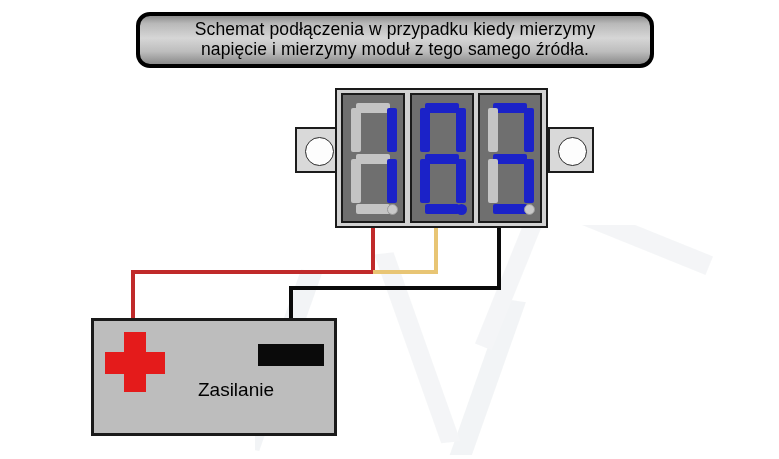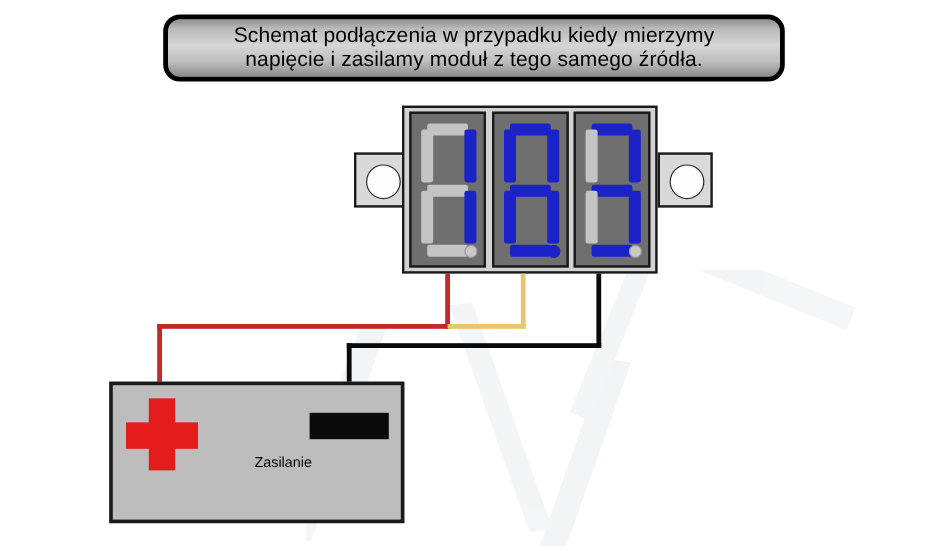--- a/index.html
+++ b/index.html
@@ -117,36 +117,36 @@
   .plus i{position:absolute;background:#e41b1b;display:block;}
   .plus i.hbar{left:0;top:20px;width:60px;height:22px;}
   .plus i.vbar{left:19px;top:0;width:22px;height:60px;}
   .minus{
     position:absolute;left:258px;top:344px;width:66px;height:22px;background:#0a0a0a;
   }
   .batt-label{
     position:absolute;left:91px;top:378px;width:246px;
     text-align:center;color:#000;line-height:1.25;
   }
-  .batt-label div{font-size:12px;padding-left:44px;}
+  .batt-label div{font-size:19px;padding-left:44px;}
 </style>
 </head>
 <body>
 
 <div id="stage">
 
   <div class="watermark">
     <div class="wm-a"></div>
     <div class="wm-b"></div>
     <div class="wm-c"></div>
   </div>
 
   <div class="banner">
     <div class="banner-line">Schemat podłączenia w przypadku kiedy mierzymy</div>
-    <div class="banner-line">napięcie i zasilamy moduł z tego samego źródła.</div>
+    <div class="banner-line">napięcie i mierzymy moduł z tego samego źródła.</div>
   </div>
 
   <div class="tab left">
     <div class="tab-hole"></div>
   </div>
   <div class="tab right">
     <div class="tab-hole"></div>
   </div>
 
   <div class="module"></div>

